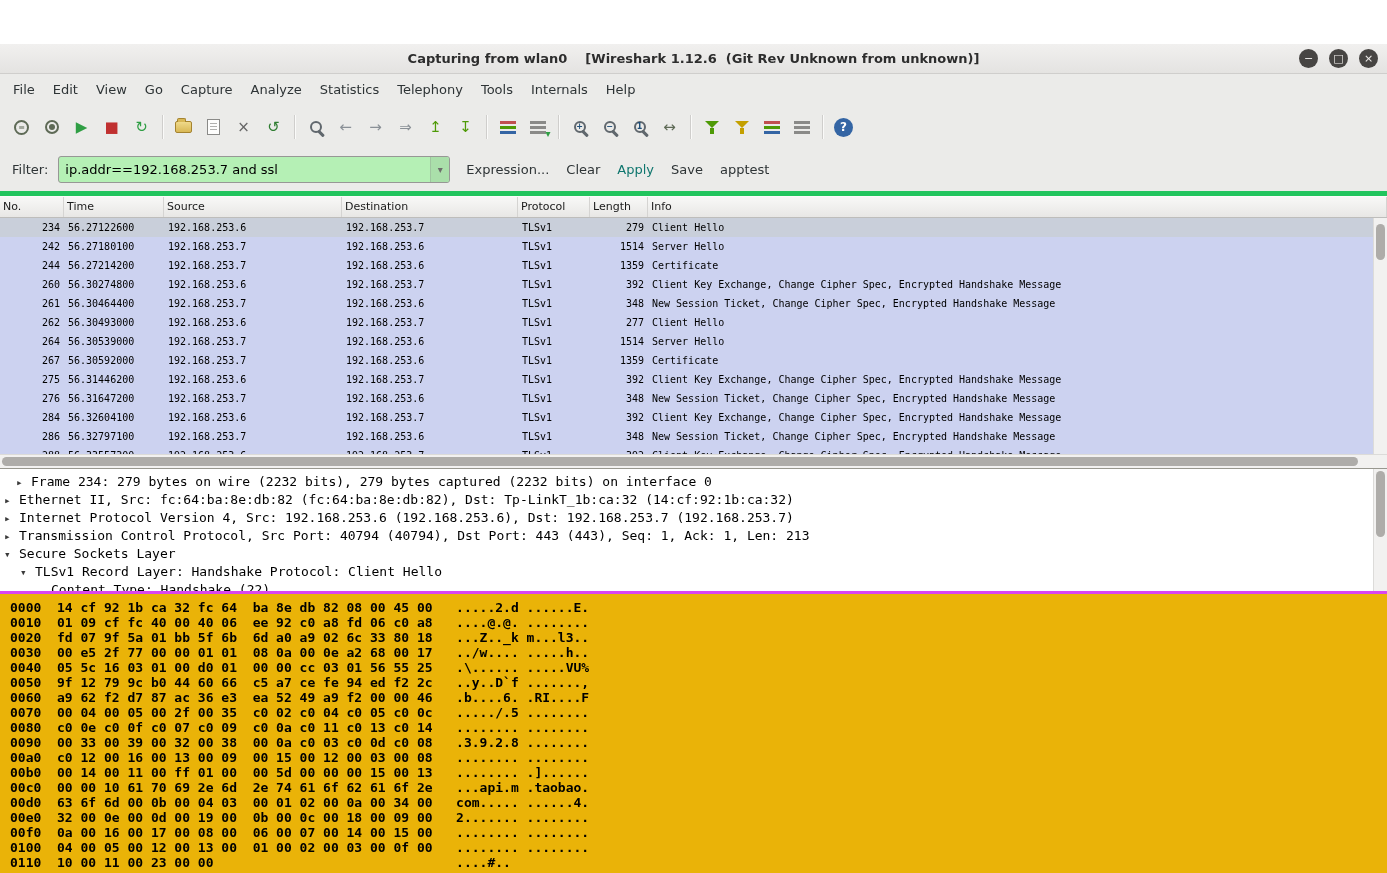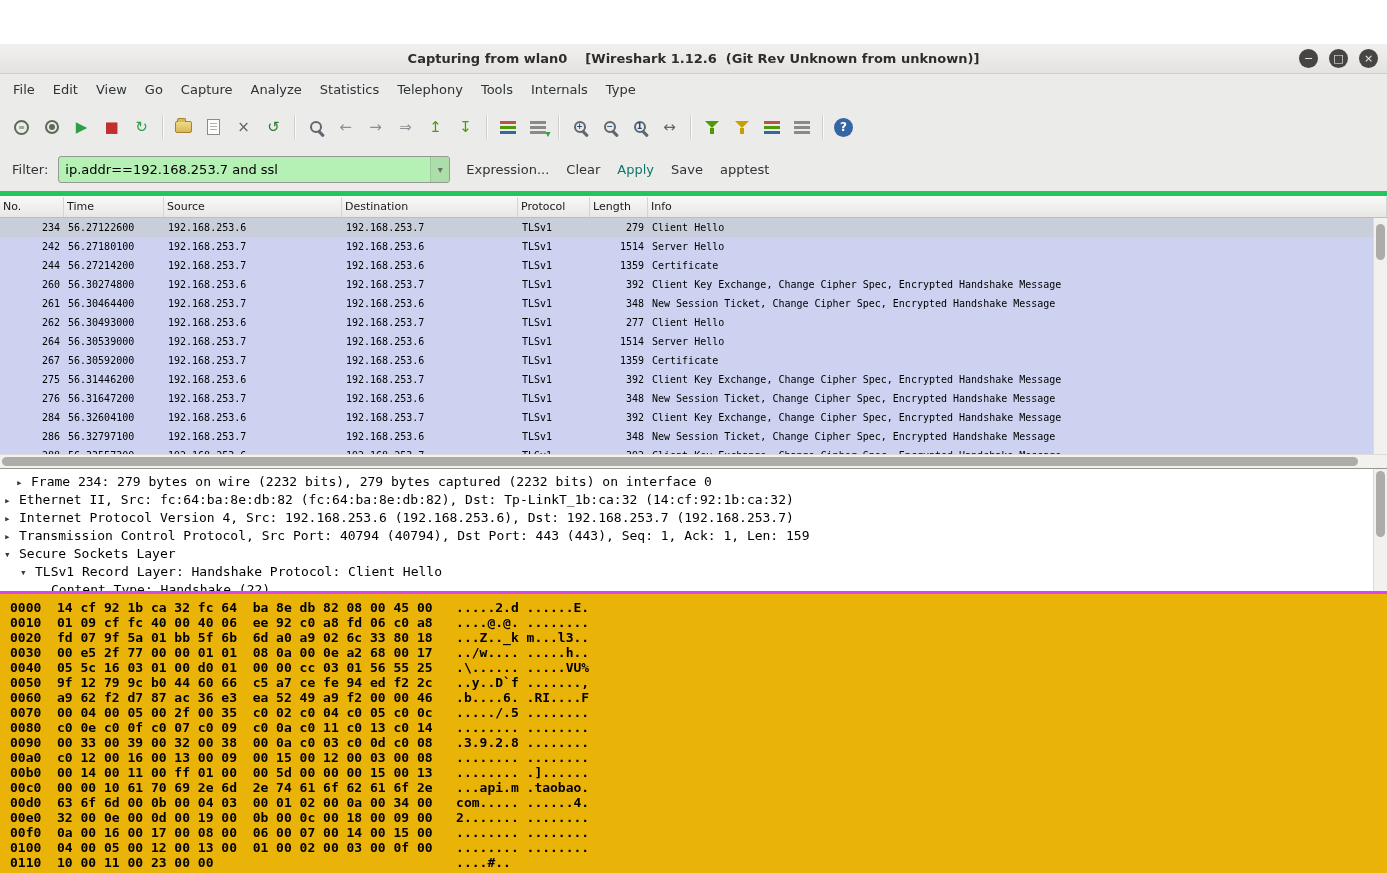--- a/index.html
+++ b/index.html
@@ -110,21 +110,21 @@
       <div class="menu-item">File</div>
       <div class="menu-item">Edit</div>
       <div class="menu-item">View</div>
       <div class="menu-item">Go</div>
       <div class="menu-item">Capture</div>
       <div class="menu-item">Analyze</div>
       <div class="menu-item">Statistics</div>
       <div class="menu-item">Telephony</div>
       <div class="menu-item">Tools</div>
       <div class="menu-item">Internals</div>
-      <div class="menu-item">Type</div>
+      <div class="menu-item">Help</div>
     </div>
 
   <div class="toolbar">
       <div class="tb-btn">
         <span class="tb-ring">
           <i>≡</i>
         </span>
       </div>
       <div class="tb-btn">
         <span class="tb-gear"></span>
@@ -371,21 +371,21 @@
 
   <div class="hscroll">
     <div class="hthumb"></div>
   </div>
 
   <div class="details">
     <div class="detail-lines">
         <div class="detail-line" style="padding-left: 16px;"><span class="expander">▸</span><span class="detail-text">Frame 234: 279 bytes on wire (2232 bits), 279 bytes captured (2232 bits) on interface 0</span></div>
         <div class="detail-line" style="padding-left: 4px;"><span class="expander">▸</span><span class="detail-text">Ethernet II, Src: fc:64:ba:8e:db:82 (fc:64:ba:8e:db:82), Dst: Tp-LinkT_1b:ca:32 (14:cf:92:1b:ca:32)</span></div>
         <div class="detail-line" style="padding-left: 4px;"><span class="expander">▸</span><span class="detail-text">Internet Protocol Version 4, Src: 192.168.253.6 (192.168.253.6), Dst: 192.168.253.7 (192.168.253.7)</span></div>
-        <div class="detail-line" style="padding-left: 4px;"><span class="expander">▸</span><span class="detail-text">Transmission Control Protocol, Src Port: 40794 (40794), Dst Port: 443 (443), Seq: 1, Ack: 1, Len: 159</span></div>
+        <div class="detail-line" style="padding-left: 4px;"><span class="expander">▸</span><span class="detail-text">Transmission Control Protocol, Src Port: 40794 (40794), Dst Port: 443 (443), Seq: 1, Ack: 1, Len: 213</span></div>
         <div class="detail-line" style="padding-left: 4px;"><span class="expander">▾</span><span class="detail-text">Secure Sockets Layer</span></div>
         <div class="detail-line" style="padding-left: 20px;"><span class="expander">▾</span><span class="detail-text">TLSv1 Record Layer: Handshake Protocol: Client Hello</span></div>
         <div class="detail-line" style="padding-left: 36px;"><span class="expander">&nbsp;</span><span class="detail-text">Content Type: Handshake (22)</span></div>
       </div>
     <div class="vscroll">
       <div class="vthumb vthumb-details"></div>
     </div>
   </div>
 
   <div class="hexpane">

